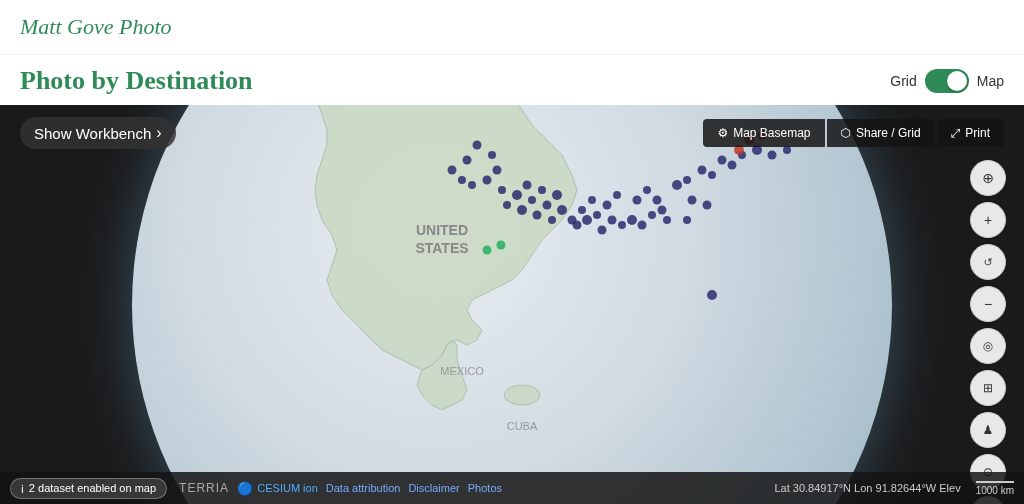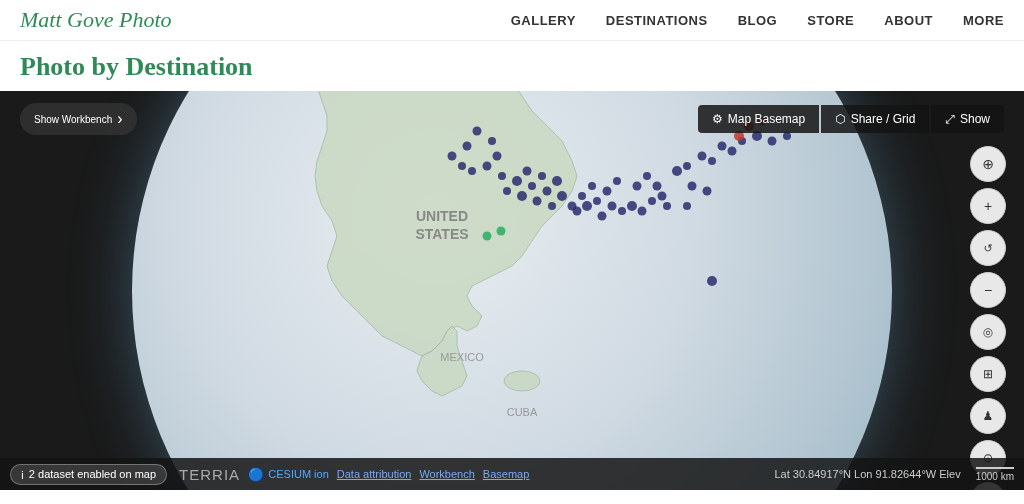--- a/index.html
+++ b/index.html
@@ -5,21 +5,21 @@
     * { margin: 0; padding: 0; box-sizing: border-box; }
     body { font-family: Arial, sans-serif; background: #fff; width: 1024px; height: 504px; overflow: hidden; }
 
     
     #header {
       display: flex;
       align-items: center;
       justify-content: space-between;
       padding: 10px 20px;
       border-bottom: 1px solid #eee;
-      height: 41px;
+      height: 55px;
     }
     #logo {
       font-family: 'Georgia', cursive;
       font-size: 22px;
       color: #2e8b57;
       font-style: italic;
       font-weight: normal;
     }
     #nav {
       display: flex;
@@ -115,21 +115,21 @@
       justify-content: space-between;
       align-items: center;
       z-index: 10;
     }
     .workbench-btn {
       background: rgba(50,50,50,0.85);
       color: #fff;
       border: none;
       padding: 7px 14px;
       border-radius: 20px;
-      font-size: 10px;
+      font-size: 15px;
       cursor: pointer;
       display: flex;
       align-items: center;
       gap: 5px;
     }
     .workbench-btn::after {
       content: '›';
       font-size: 16px;
     }
     .map-tools-right {
@@ -214,41 +214,40 @@
       gap: 15px;
       color: #ccc;
       font-size: 11px;
     }
     #footer-left {
       display: flex;
       align-items: center;
       gap: 8px;
     }
     .terria-logo {
-      font-size: 15px;
+      font-size: 12px;
       color: #aaa;
       text-transform: uppercase;
       letter-spacing: 1px;
       text-align: right;
     }
     .cesium-logo {
       display: flex;
       align-items: center;
       gap: 4px;
       font-size: 11px;
       color: #5af;
     }
     .footer-links {
       display: flex;
       gap: 8px;
     }
     .footer-link {
       color: #7af;
       font-size: 11px;
-      text-decoration: underline;
       cursor: pointer;
     }
     .scale-bar {
       color: #ccc;
       font-size: 10px;
       border-top: 2px solid #ccc;
       padding-top: 2px;
     }
 
     
@@ -256,32 +255,31 @@
       position: absolute;
       border-radius: 50%;
       transform: translate(-50%, -50%);
     }
   </style>
 </head>
 <body>
 
 <div id="header">
   <div id="logo">Matt Gove Photo</div>
-  <nav id="nav">
-    <span class="nav-item">GALLERY</span>
-    <span class="nav-item">DESTINATIONS</span>
-    <span class="nav-item">BLOG</span>
-    <span class="nav-item">STORE</span>
-    <span class="nav-item">ABOUT</span>
-    <span class="nav-item">MORE</span>
-  </nav>
 </div>
 
 <div id="title-row">
   <h1 id="page-title">Photo by Destination</h1>
+  <div id="view-toggle">
+    <span>Grid</span>
+    <div class="toggle-switch">
+      <div class="toggle-knob"></div>
+    </div>
+    <span>Map</span>
+  </div>
 </div>
 
 <div id="map-container">
 
   <div id="globe">
     <svg id="map-svg" viewBox="0 0 760 760" xmlns="http://www.w3.org/2000/svg">
 
       <path d="M200,120 L220,110 L250,105 L280,108 L310,115 L340,120 L360,130 L370,145 L365,160 L380,170 L390,185 L400,200 L415,215 L430,230 L440,250 L445,265 L440,280 L430,295 L420,305 L410,315 L400,330 L390,345 L380,355 L370,360 L360,365 L350,370 L340,375 L335,385 L340,395 L350,405 L345,415 L335,420 L325,415 L315,420 L310,430 L300,440 L290,445 L280,440 L270,435 L260,430 L250,425 L240,415 L230,405 L220,395 L210,385 L200,370 L195,355 L200,340 L205,325 L200,310 L190,295 L185,280 L183,265 L185,250 L190,235 L195,220 L195,205 L190,190 L185,175 L180,160 L175,145 L178,130 L190,125 Z" fill="#c8d8c0" stroke="#a0b8a0" stroke-width="1" opacity="0.8"></path>
 
       <path d="M290,445 L300,440 L310,430 L315,420 L320,415 L325,420 L325,435 L330,450 L335,465 L330,475 L320,480 L310,485 L300,480 L290,470 L285,460 L288,450 Z" fill="#c8d8c0" stroke="#a0b8a0" stroke-width="1" opacity="0.8"></path>
@@ -362,21 +360,21 @@
       <button class="map-tool-btn">
         <span>⚙</span>
         <span>Map Basemap</span>
       </button>
       <button class="map-tool-btn">
         <span>⬡</span>
         <span>Share / Grid</span>
       </button>
       <button class="map-tool-btn">
         <span>⤢</span>
-        <span>Show</span>
+        <span>Print</span>
       </button>
     </div>
   </div>
 
   <div id="zoom-controls">
     <div class="zoom-btn compass">⊕</div>
     <div class="zoom-btn">+</div>
     <div class="zoom-btn" style="font-size:11px;">↺</div>
     <div class="zoom-btn">−</div>
     <div class="zoom-btn" style="font-size:12px;">◎</div>
@@ -393,22 +391,22 @@
         <span>2 dataset enabled on map</span>
       </div>
       <div id="footer-left">
         <span class="terria-logo">terria</span>
         <div class="cesium-logo">
           <span style="font-size:13px;">🔵</span>
           <span>CESIUM ion</span>
         </div>
         <div class="footer-links">
           <span class="footer-link">Data attribution</span>
-          <span class="footer-link">Workbench</span>
-          <span class="footer-link">Basemap</span>
+          <span class="footer-link">Disclaimer</span>
+          <span class="footer-link">Photos</span>
         </div>
       </div>
     </div>
     <div id="status-right">
       <span>Lat 30.84917°N  Lon 91.82644°W  Elev</span>
       <span class="scale-bar">1000 km</span>
     </div>
   </div>
 </div>
 

